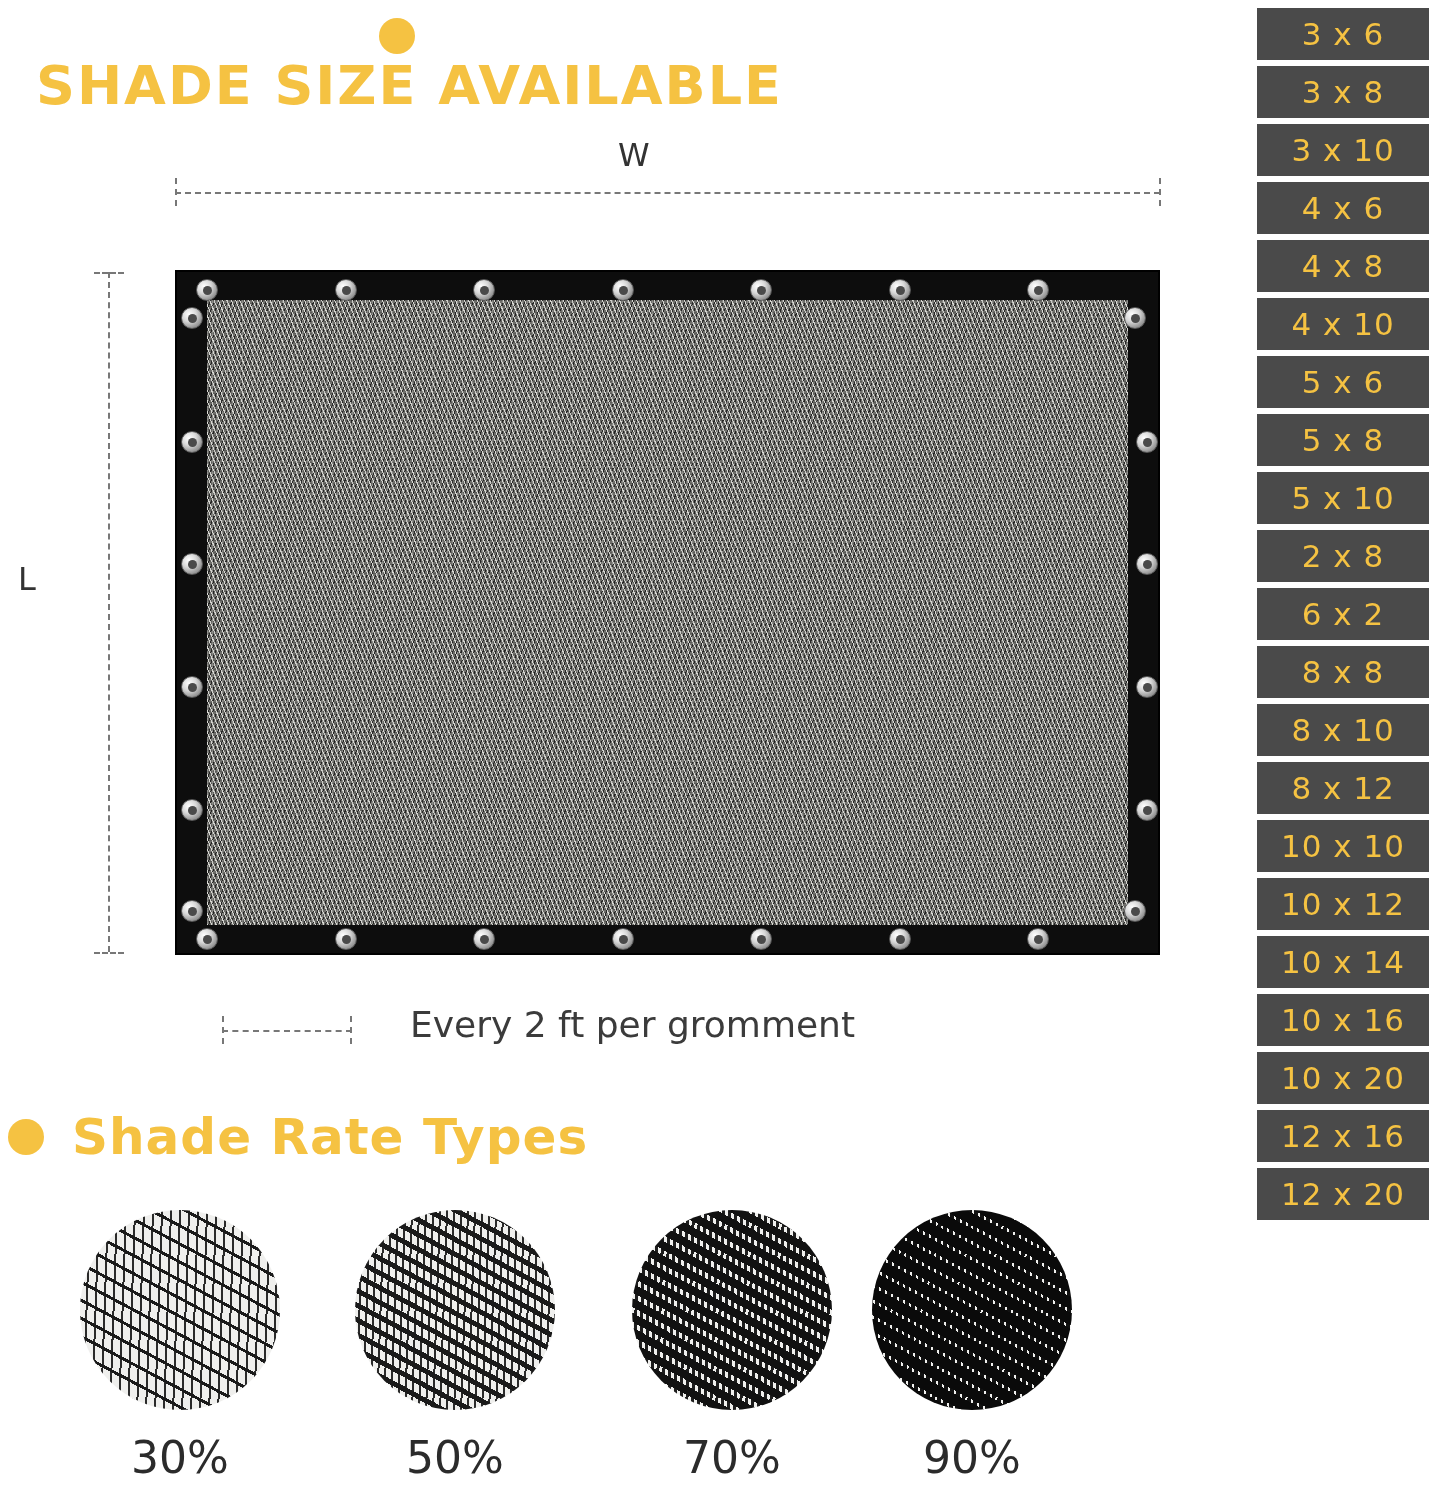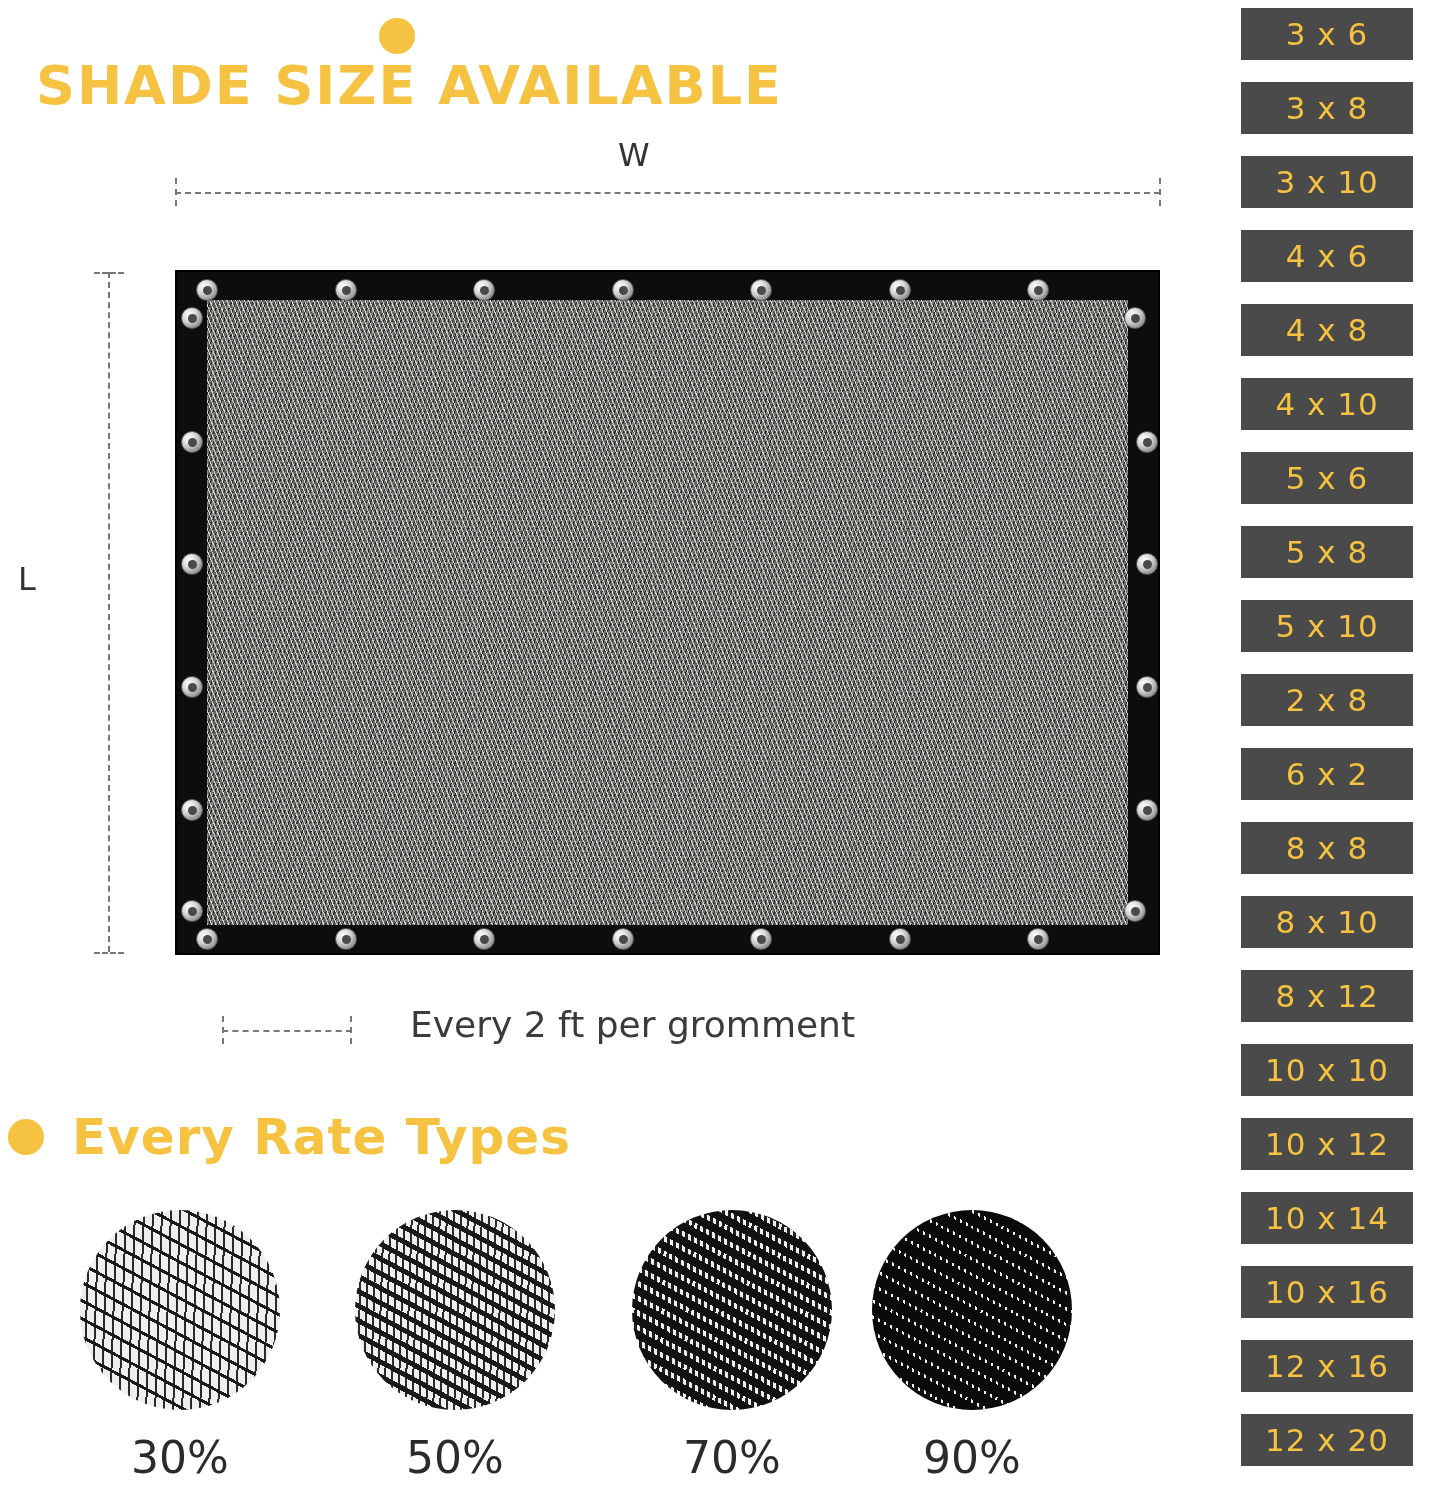--- a/index.html
+++ b/index.html
@@ -232,26 +232,26 @@
   }
   .rate-label {
     margin-top: 22px;
     font-size: 44px;
     color: #2b2b2b;
   }
 
   
   #size-list {
     position: absolute;
-    right: 32px;
+    right: 16px;
     top: 8px;
     width: 172px;
     display: flex;
     flex-direction: column;
-    gap: 22px;
+    gap: 6px;
   }
   .size-chip {
     height: 52px;
     background: #4a4a4a;
     color: #f5c242;
     font-size: 31px;
     display: flex;
     align-items: center;
     justify-content: center;
     letter-spacing: 1px;
@@ -313,21 +313,21 @@
   </div>
 
   <span class="spacing-bracket"></span>
   <span class="spacing-cap spacing-cap-left"></span>
   <span class="spacing-cap spacing-cap-right"></span>
   <span class="spacing-note">Every 2 ft per gromment</span>
 </div>
 
 <div class="heading-row" id="heading-shade-rate">
   <span class="bullet-dot"></span>
-  <span class="heading-text">Every Rate Types</span>
+  <span class="heading-text">Shade Rate Types</span>
 </div>
 
 <div id="shade-rates">
   <div class="rate-item" style="left:40px;">
     <div class="rate-circle rate-30"></div>
     <div class="rate-label">30%</div>
   </div>
   <div class="rate-item" style="left:315px;text-align:center;">
     <div class="rate-circle rate-50"></div>
     <div class="rate-label">50%</div>
@@ -354,15 +354,16 @@
   <div class="size-chip">5 x 10</div>
   <div class="size-chip">2 x 8</div>
   <div class="size-chip">6 x 2</div>
   <div class="size-chip">8 x 8</div>
   <div class="size-chip">8 x 10</div>
   <div class="size-chip">8 x 12</div>
   <div class="size-chip">10 x 10</div>
   <div class="size-chip">10 x 12</div>
   <div class="size-chip">10 x 14</div>
   <div class="size-chip">10 x 16</div>
+  <div class="size-chip">10 x 20</div>
   <div class="size-chip">12 x 16</div>
   <div class="size-chip">12 x 20</div>
 </div>
 
 </body></html>

